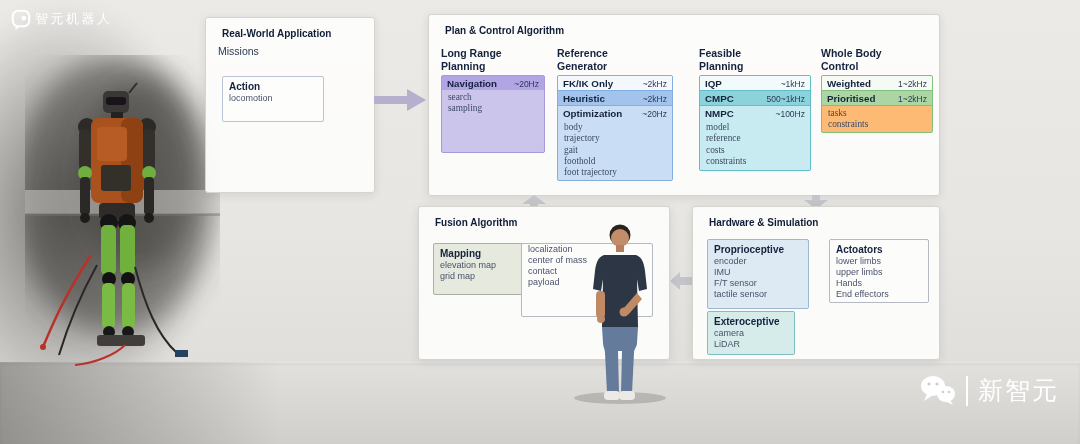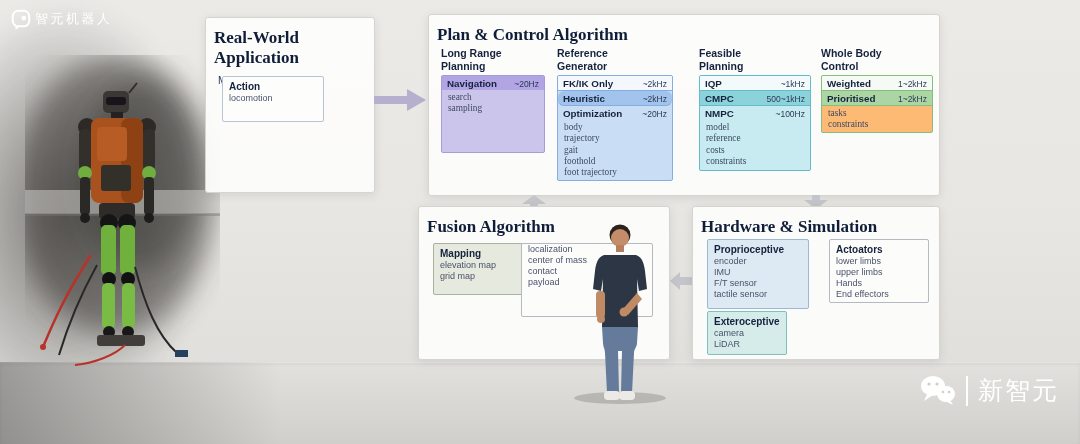--- a/index.html
+++ b/index.html
@@ -14,36 +14,36 @@
     background:linear-gradient(180deg,#e2e1de,#d0cfcc);
     box-shadow:inset 0 1px 0 rgba(255,255,255,.35), inset 0 2px 4px rgba(0,0,0,.06);}
   .floor-shade{position:absolute;left:0;top:362px;width:280px;height:82px;
     background:linear-gradient(90deg,rgba(42,41,39,.38),rgba(42,41,39,0));}
 
   .logo{position:absolute;left:10px;top:8px;display:flex;align-items:center;gap:3px;}
   .logo-text{font-size:13px;letter-spacing:2.5px;color:#fff;font-weight:500;}
 
   .panel{position:absolute;background:rgba(252,252,251,.96);border:1px solid #d6d4cf;
     border-radius:3px;box-shadow:0 2px 8px rgba(90,90,88,.14);}
-  .panel-title{font-size:17px;font-weight:bold;color:#101d38;padding:10px 8px 0;font-family:Liberation Serif, serif;}
+  .panel-title{font-size:10px;font-weight:bold;color:#101d38;padding:10px 16px 0;}
   .subhead{font-size:10.5px;color:#2b3955;padding:6px 12px 0;}
 
   .colhead{position:absolute;font-size:10.5px;font-weight:bold;color:#15223e;line-height:12.5px;width:100px;}
 
   .module{position:absolute;border-radius:2px;overflow:hidden;}
   .mrow{display:flex;justify-content:space-between;align-items:baseline;padding:2px 5px 1px;}
   .mlabel{font-size:9.8px;font-weight:bold;color:#15223d;white-space:nowrap;}
   .mrate{font-size:8.5px;color:#2c3a58;margin-left:4px;white-space:nowrap;}
   .mitems{padding:2px 6px 3px;font-size:9.3px;line-height:11.3px;color:#3d4965;font-family:Liberation Serif, serif;}
 
   .m-purple{background:#ccc5eb;border:1px solid #a59bd9;}
   .m-purple .hdr{background:var(--accent-purple,#b2a5e4);}
   .m-blue{background:#c9def5;border:1px solid #82aee2;}
   .m-blue .white{background:#f4f8fd;border-bottom:1px solid #82aee2;}
-  .m-blue .mid{background:var(--accent-blue,#a2c3ec);border-bottom:1px solid #82aee2;border-radius:6px;}
+  .m-blue .mid{background:var(--accent-blue,#a2c3ec);border-bottom:1px solid #82aee2;}
   .m-cyan{background:#c7ebf0;border:1px solid #62bdcb;}
   .m-cyan .white{background:#f3fafb;border-bottom:1px solid #62bdcb;}
   .m-cyan .mid{background:var(--accent-cyan,#8bd2db);border-bottom:1px solid #62bdcb;}
   .m-green{background:#fdba74;border:1px solid #83c07d;}
   .m-green .white{background:#f5faf4;border-bottom:1px solid #83c07d;}
   .m-green .mid{background:var(--accent-green,#abd6a4);border-bottom:1px solid #83c07d;}
 
   .subbox{position:absolute;border-radius:2px;}
   .sb-outline{background:#fdfdfc;border:1px solid #b7c4d6;}
   .sb-plain{background:#fcfcfb;border:1px solid #b5b9c1;}
@@ -261,21 +261,21 @@
     </div>
     <div class="subbox sb-plain" style="left:136px;top:32px;width:100px;height:64px">
       <div class="bxtitle">Actoators</div>
       <div class="bxitems">
         <div>lower limbs</div>
         <div>upper limbs</div>
         <div>Hands</div>
         <div>End effectors</div>
       </div>
     </div>
-    <div class="subbox sb-teal" style="left:14px;top:104px;width:80px;height:44px">
+    <div class="subbox sb-teal" style="left:14px;top:104px;width:88px;height:44px">
       <div class="bxtitle">Exteroceptive</div>
       <div class="bxitems">
         <div>camera</div>
         <div>LiDAR</div>
       </div>
     </div>
   </div>
 
   <svg class="arrow" style="left:560px;top:215px" width="120" height="190" viewBox="0 0 120 190">
     <ellipse cx="60" cy="183" rx="46" ry="6" fill="rgba(0,0,0,0.16)"></ellipse>

